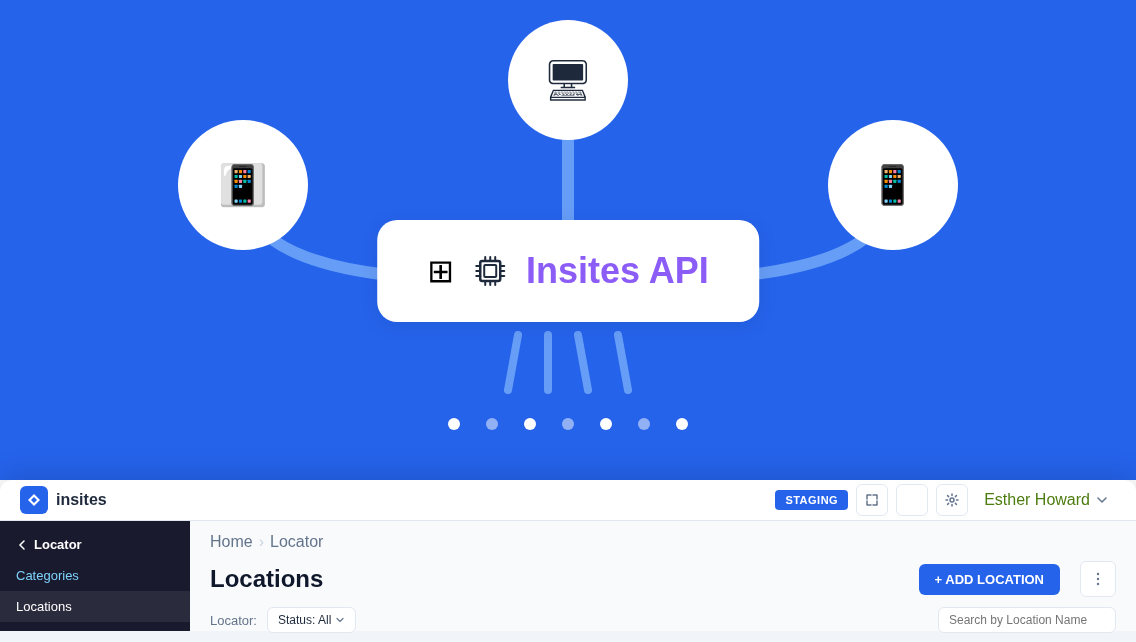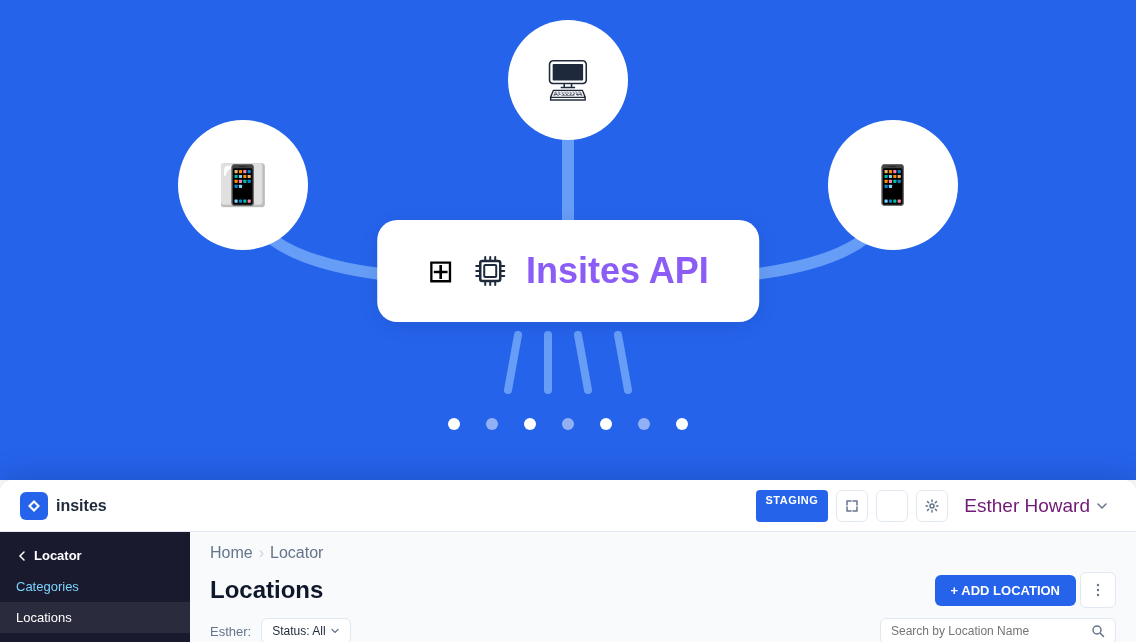--- a/index.html
+++ b/index.html
@@ -108,21 +108,21 @@
       right: 0;
       height: 162px;
       background: #f1f5f9;
       border-radius: 12px 12px 0 0;
       overflow: hidden;
       box-shadow: 0 -4px 30px rgba(0,0,0,0.15);
     }
 
     
     .topbar {
-      height: 52px;
+      height: 41px;
       background: white;
       display: flex;
       align-items: center;
       padding: 0 20px;
       border-bottom: 1px solid #e2e8f0;
       gap: 12px;
     }
 
     .logo-area {
       display: flex;
@@ -132,20 +132,21 @@
     }
 
     .logo-text {
       font-size: 16px;
       font-weight: 600;
       color: #1e293b;
     }
 
     .topbar-actions {
       display: flex;
+      align-items: center;
       gap: 8px;
     }
 
     .staging-badge {
       background: #2563eb;
       color: white;
       font-size: 11px;
       font-weight: 700;
       padding: 4px 10px;
       border-radius: 4px;
@@ -169,22 +170,22 @@
     .user-area {
       display: flex;
       align-items: center;
       gap: 6px;
       cursor: pointer;
       padding: 4px 8px;
       border-radius: 6px;
     }
 
     .user-name {
-      font-size: 19px;
-      color: #701a75;
+      font-size: 16px;
+      color: #4d7c0f;
       font-weight: 500;
     }
 
     
     .main-layout {
       display: flex;
       height: 110px;
     }
 
     
@@ -248,21 +249,21 @@
 
     .page-title {
       font-size: 24px;
       font-weight: 700;
       color: #0f172a;
     }
 
     .header-actions {
       display: flex;
       align-items: center;
-      gap: 4px;
+      gap: 20px;
       justify-content: flex-end;
     }
 
     .btn-primary {
       background: #2563eb;
       color: white;
       border: none;
       border-radius: 6px;
       padding: 8px 16px;
       font-size: 13px;
@@ -312,21 +313,21 @@
 
     .search-box {
       margin-left: auto;
       display: flex;
       align-items: center;
       background: white;
       border: 1px solid #e2e8f0;
       border-radius: 6px;
       padding: 5px 10px;
       gap: 6px;
-      width: 236px;
+      width: 178px;
     }
 
     .search-input {
       border: none;
       outline: none;
       font-size: 12px;
       color: #64748b;
       flex: 1;
       background: transparent;
     }
@@ -474,21 +475,21 @@
             <svg width="16" height="16" viewBox="0 0 16 16">
                 <circle cx="8" cy="3" r="1.2" fill="#64748b"></circle>
                 <circle cx="8" cy="8" r="1.2" fill="#64748b"></circle>
                 <circle cx="8" cy="13" r="1.2" fill="#64748b"></circle>
               </svg>
           </div>
         </div>
       </div>
 
       <div class="filter-row">
-        <span class="filter-label">Esther:</span>
+        <span class="filter-label">Locator:</span>
         <div class="filter-select">
           <span>Status: All</span>
           <svg width="10" height="10" viewBox="0 0 10 10">
               <path d="M2 3.5l3 3 3-3" stroke="#64748b" stroke-width="1.2" fill="none" stroke-linecap="round"></path>
             </svg>
         </div>
         <div class="search-box" style="margin-left:auto;">
           <input class="search-input" type="text" placeholder="Search by Location Name" style="">
           <svg width="14" height="14" viewBox="0 0 14 14">
               <circle cx="6" cy="6" r="4" stroke="#64748b" stroke-width="1.5" fill="none"></circle>

